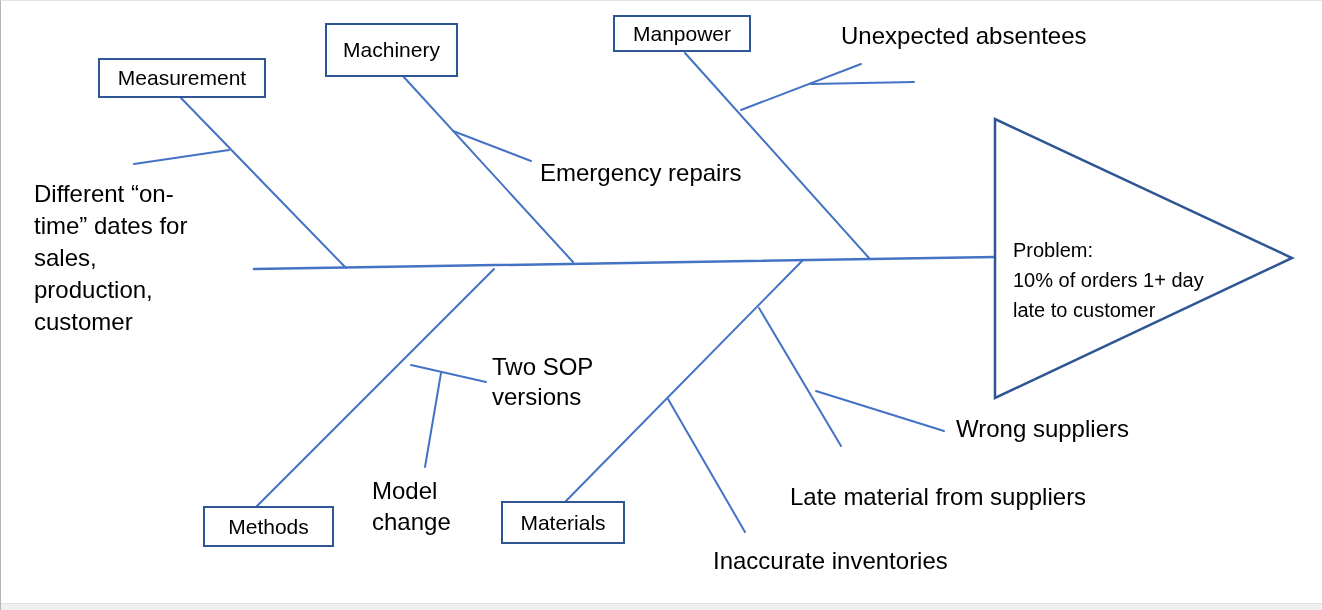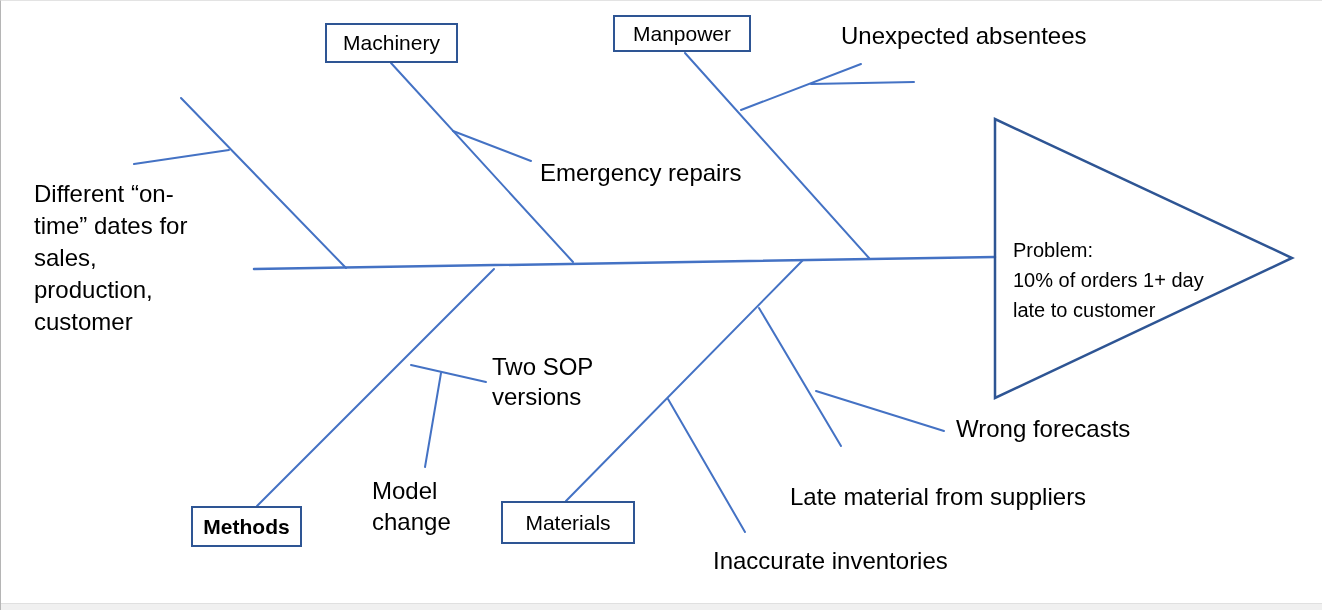--- a/index.html
+++ b/index.html
@@ -59,45 +59,48 @@
       <line x1="740" y1="109" x2="860" y2="63" stroke="#4472C4" stroke-width="2" stroke-linecap="round"></line>
       <line x1="810" y1="83" x2="913" y2="81" stroke="#4472C4" stroke-width="2" stroke-linecap="round"></line>
       <line x1="410" y1="364" x2="485" y2="381" stroke="#4472C4" stroke-width="2" stroke-linecap="round"></line>
       <line x1="440" y1="372" x2="424" y2="466" stroke="#4472C4" stroke-width="2" stroke-linecap="round"></line>
       <line x1="758" y1="307" x2="840" y2="445" stroke="#4472C4" stroke-width="2" stroke-linecap="round"></line>
       <line x1="815" y1="390" x2="943" y2="430" stroke="#4472C4" stroke-width="2" stroke-linecap="round"></line>
       <line x1="667" y1="398" x2="744" y2="531" stroke="#4472C4" stroke-width="2" stroke-linecap="round"></line>
       <polygon points="994,118 994,397 1291,257" fill="none" stroke="#2E5594" stroke-width="2.5" stroke-linejoin="miter"></polygon>
     </svg>
 
-  <div class="cat-box" style="left:324px;top:22px;width:133px;height:40px;">
+  <div class="cat-box" style="left:97px;top:57px;width:168px;height:40px;">
+    <span>Measurement</span>
+  </div>
+  <div class="cat-box" style="left:324px;top:22px;width:133px;height:54px;">
     <span>Machinery</span>
   </div>
   <div class="cat-box" style="left:612px;top:14px;width:138px;height:37px;">
     <span>Manpower</span>
   </div>
-  <div class="cat-box" style="left:190px;top:505px;width:111px;height:41px;font-weight:bold;">
+  <div class="cat-box" style="left:202px;top:505px;width:131px;height:41px;">
     <span>Methods</span>
   </div>
-  <div class="cat-box" style="left:500px;top:500px;width:134px;height:43px;">
+  <div class="cat-box" style="left:500px;top:500px;width:124px;height:43px;">
     <span>Materials</span>
   </div>
 
   <div class="cause" style="left:33px;top:177px;width:178px;line-height:32px;">Different “on-
 time” dates for
 sales,
 production,
 customer</div>
   <div class="cause" style="left:539px;top:156px;">Emergency repairs</div>
   <div class="cause" style="left:840px;top:19px;">Unexpected absentees</div>
   <div class="cause" style="left:491px;top:351px;line-height:30px;">Two SOP
 versions</div>
   <div class="cause" style="left:371px;top:474px;">Model
 change</div>
-  <div class="cause" style="left:955px;top:412px;">Wrong forecasts</div>
+  <div class="cause" style="left:955px;top:412px;">Wrong suppliers</div>
   <div class="cause" style="left:789px;top:462px;margin-top:18px;">Late material from suppliers</div>
   <div class="cause" style="left:712px;top:544px;">Inaccurate inventories</div>
 
   <div class="problem-text">Problem:
 10% of orders 1+ day
 late to customer</div>
 
   <div class="page-bottom-edge"></div>
 </div>
 

